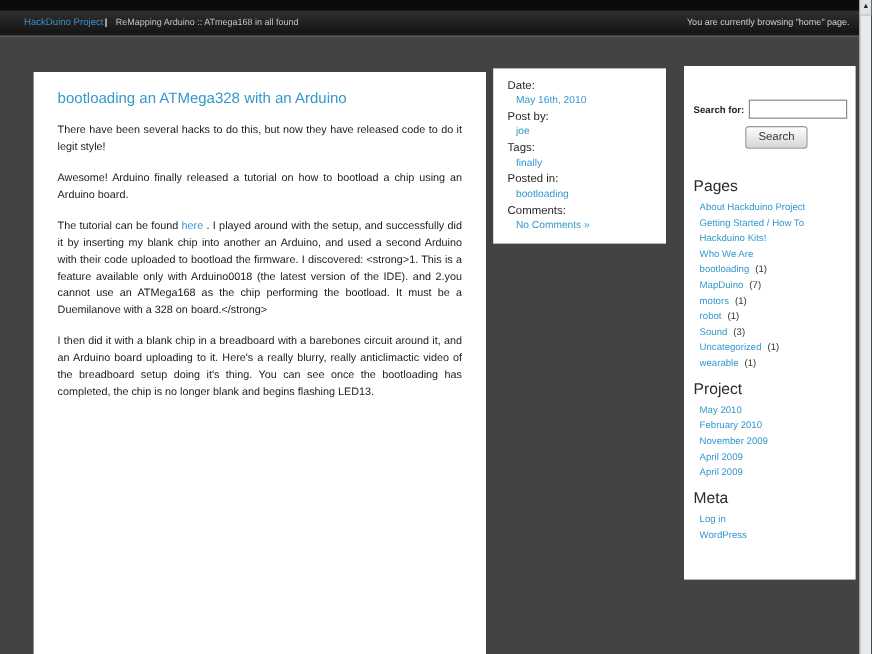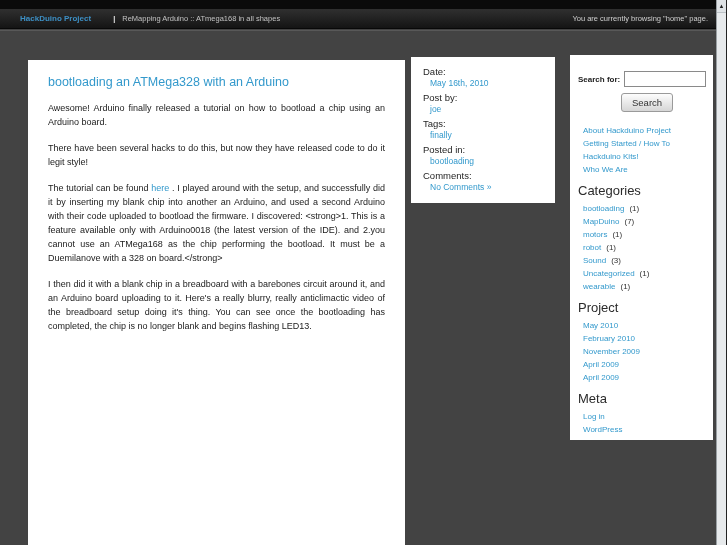--- a/index.html
+++ b/index.html
@@ -6,42 +6,42 @@
   body { width:727px; height:545px; overflow:hidden;
          font-family:"Liberation Sans", sans-serif; }
   .screen { position:relative; width:727px; height:545px; background:#434343; overflow:hidden; }
 
   
   .topband { position:absolute; top:0; left:0; width:716px; height:9px; background:#0b0b0b; }
   .header { position:absolute; top:9px; left:0; width:716px; height:20px;
             background:linear-gradient(#303030,#141414); border-bottom:1px solid #080808;
             display:flex; align-items:center; padding:0 8px 0 20px; box-sizing:border-box;
             font-size:7.5px; color:#c9c9c9; white-space:nowrap; }
-  .site-title { color:#3d8fc4; font-weight:bold; font-size:8px; text-decoration:none; margin-right:22px; cursor:pointer;text-align:center; }
+  .site-title { color:#3d8fc4; font-weight:normal; font-size:8px; text-decoration:none; margin-right:1px; cursor:pointer;text-align:center; }
   .sep { color:#e8e8e8; font-weight:bold; margin-right:7px; }
   .tagline { color:#c2c2c2; }
   .browsing { margin-left:auto; color:#cfcfcf; }
   .content-bg { position:absolute; top:30px; left:0; width:716px; height:515px;
                 background:#434343; border-top:1px solid #585858; }
 
   
   .main-box { position:absolute; left:28px; top:60px; width:377px; height:490px; background:#fff; }
   .post-title { margin:15px 20px 0; font-size:12.5px; font-weight:400; color:#3399cc; cursor:pointer; }
   .main-box p { margin:12px 20px; font-size:9px; line-height:14px; color:#1b1b1b; text-align:justify; }
   .inline-link { color:#3399cc; cursor:pointer; }
 
   
   .meta-box { position:absolute; left:411px; top:57px; width:144px; height:146px; background:#fff;
               box-sizing:border-box; padding:7px 12px; }
   .meta-label { font-size:9.5px; color:#1f1f1f; margin:2px 0 1px; }
   .meta-value { display:block; font-size:8.5px; color:#3399cc; margin:0 0 4px 7px; cursor:pointer; }
 
   
-  .sidebar-box { position:absolute; left:570px; top:55px; width:143px; height:385px; background:#fff;
-                 box-sizing:border-box; padding:16px 8px 0 8px; }
+  .sidebar-box { position:absolute; left:570px; top:55px; width:143px; height:428px; background:#fff;
+                 box-sizing:border-box; padding:28px 8px 0 8px; }
   .search-row { display:flex; align-items:center; }
   .search-label { font-size:8px; font-weight:bold; color:#222; margin-right:4px; white-space:nowrap; }
   .search-input { width:76px; height:12px; border:1px solid #8a8a8a; font-size:8px; padding:1px 2px; }
   .search-button { display:inline-block; margin:6px 0 14px 43px; padding:3px 10px; font-size:9.5px; color:#333;
                    background:linear-gradient(#fdfdfd,#d6d6d6); border:1px solid #9a9a9a; border-radius:3px;
                    cursor:pointer; }
   .side-heading { font-size:13px; font-weight:400; color:#2b2b2b; margin:9px 0 6px 0; }
   .side-link { display:block; font-size:8px; line-height:9px; color:#3399cc; margin:0 0 4px 5px;
                text-decoration:none; cursor:pointer; }
   .cat-row { margin:0 0 4px 5px; font-size:8px; line-height:9px; }
@@ -58,30 +58,30 @@
 </head>
 <body>
 
 <div class="screen">
 
   <div class="topband"></div>
 
   <div class="header">
     <a class="site-title">HackDuino Project</a>
     <span class="sep">|</span>
-    <span class="tagline">ReMapping Arduino :: ATmega168 in all shapes</span>
+    <span class="tagline">ReMapping Arduino :: ATmega168 in all found</span>
     <span class="browsing">You are currently browsing "home" page.</span>
   </div>
 
   <div class="content-bg"></div>
 
   <section class="main-box">
     <h1 class="post-title">bootloading an ATMega328 with an Arduino</h1>
+    <p>There have been several hacks to do this, but now they have released code to do it legit style!</p>
     <p>Awesome! Arduino finally released a tutorial on how to bootload a chip using an Arduino board.</p>
-    <p>There have been several hacks to do this, but now they have released code to do it legit style!</p>
     <p><span>The tutorial can be found </span><a class="inline-link">here</a><span> . I played around with the setup, and successfully did it by inserting my blank chip into another an Arduino, and used a second Arduino with their code uploaded to bootload the firmware. I discovered: &lt;strong&gt;1. This is a feature available only with Arduino0018 (the latest version of the IDE). and 2.you cannot use an ATMega168 as the chip performing the bootload. It must be a Duemilanove with a 328 on board.&lt;/strong&gt;</span></p>
     <p>I then did it with a blank chip in a breadboard with a barebones circuit around it, and an Arduino board uploading to it. Here's a really blurry, really anticlimactic video of the breadboard setup doing it's thing. You can see once the bootloading has completed, the chip is no longer blank and begins flashing LED13.</p>
   </section>
 
   <aside class="meta-box">
     <div class="meta-label">Date:</div>
     <a class="meta-value">May 16th, 2010</a>
     <div class="meta-label">Post by:</div>
     <a class="meta-value">joe</a>
     <div class="meta-label">Tags:</div>
@@ -92,26 +92,26 @@
     <a class="meta-value">No Comments »</a>
   </aside>
 
   <aside class="sidebar-box">
     <div class="search-row">
       <span class="search-label">Search for:</span>
       <input class="search-input" type="text" value="" style="">
     </div>
     <button class="search-button">Search</button>
 
+    <h2 class="side-heading">Pages</h2>
     <a class="side-link">About Hackduino Project</a>
     <a class="side-link">Getting Started / How To</a>
     <a class="side-link">Hackduino Kits!</a>
     <a class="side-link">Who We Are</a>
 
-    <h2 class="side-heading">Categories</h2>
     <div class="cat-row"><a class="cat-link">bootloading</a><span class="cat-count">(1)</span></div>
     <div class="cat-row"><a class="cat-link">MapDuino</a><span class="cat-count">(7)</span></div>
     <div class="cat-row"><a class="cat-link">motors</a><span class="cat-count">(1)</span></div>
     <div class="cat-row"><a class="cat-link">robot</a><span class="cat-count">(1)</span></div>
     <div class="cat-row"><a class="cat-link">Sound</a><span class="cat-count">(3)</span></div>
     <div class="cat-row"><a class="cat-link">Uncategorized</a><span class="cat-count">(1)</span></div>
     <div class="cat-row"><a class="cat-link">wearable</a><span class="cat-count">(1)</span></div>
 
     <h2 class="side-heading">Project</h2>
     <a class="side-link">May 2010</a>

